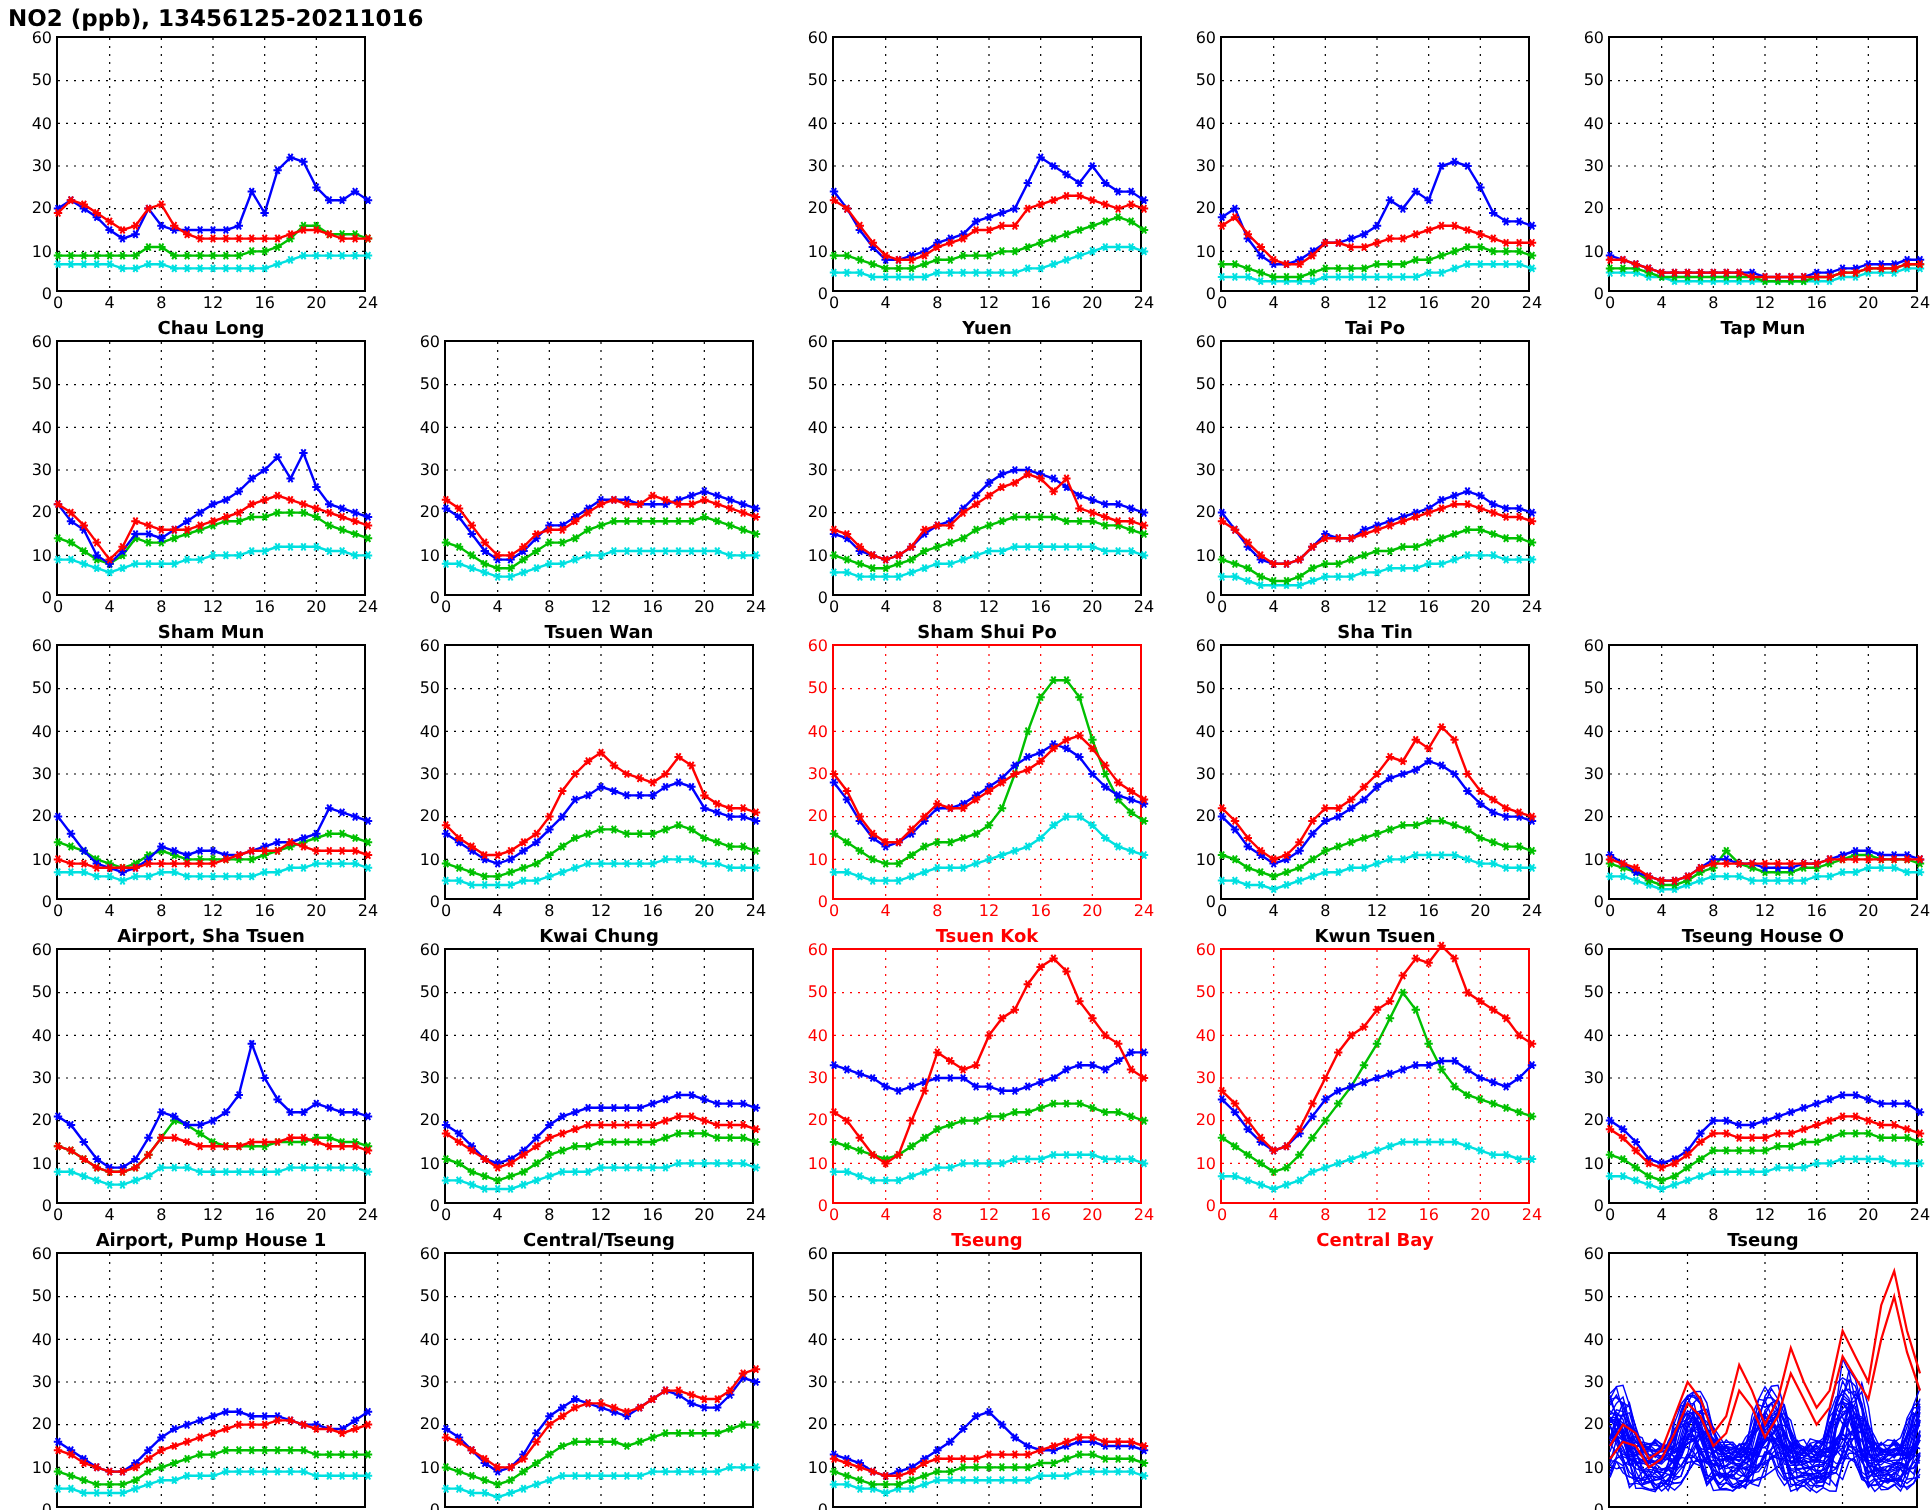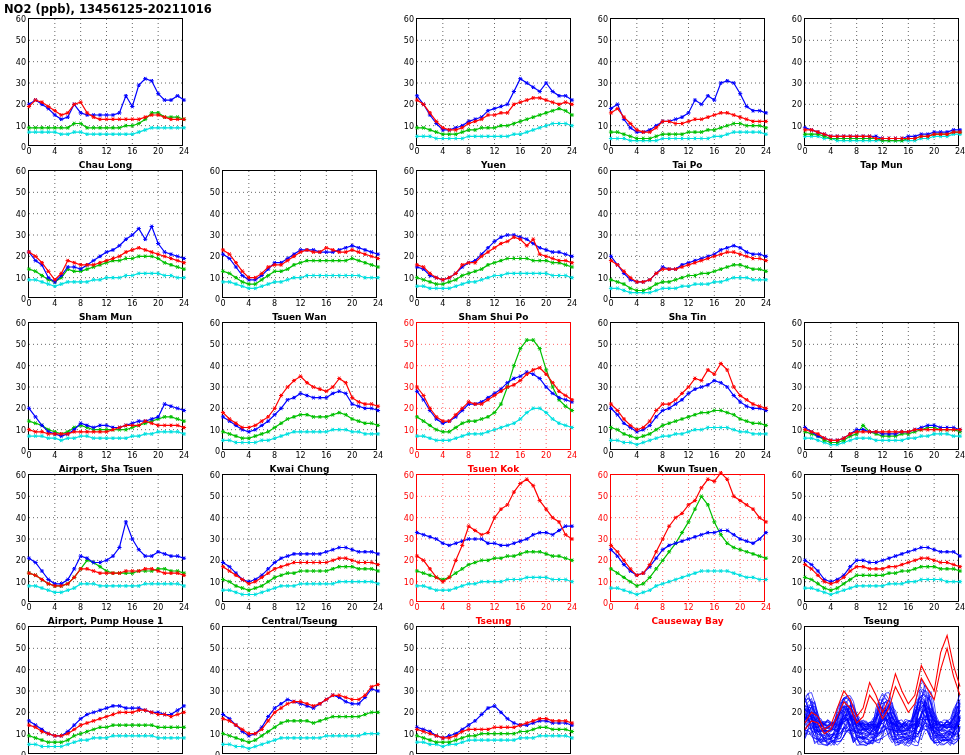--- a/index.html
+++ b/index.html
@@ -677,21 +677,21 @@
           <div class="ytick" style="top: 21.3333px;">50</div>
           <div class="ytick" style="top: 0px;">60</div>
           <div class="xtick" style="left: 0px;">0</div>
           <div class="xtick" style="left: 25.8333px;">4</div>
           <div class="xtick" style="left: 51.6667px;">8</div>
           <div class="xtick" style="left: 77.5px;">12</div>
           <div class="xtick" style="left: 103.333px;">16</div>
           <div class="xtick" style="left: 129.167px;">20</div>
           <div class="xtick" style="left: 155px;">24</div>
         </div>
-        <div class="panel-title" style="top: 142px;">Causeway Bay</div>
+        <div class="panel-title" style="top: 142px;">Central Bay</div>
       </div>
       <div class="panel" style="left: 804px; top: 474px; width: 155px; height: 128px;">
         <div class="plotbox" style="width: 155px; height: 128px;">
           <svg class="series" width="155" height="128">
             <line x1="0" x2="155" y1="106.66666666666667" y2="106.66666666666667" stroke="#000000" stroke-width="0.6" stroke-dasharray="1,3"></line>
             <line x1="0" x2="155" y1="85.33333333333334" y2="85.33333333333334" stroke="#000000" stroke-width="0.6" stroke-dasharray="1,3"></line>
             <line x1="0" x2="155" y1="64" y2="64" stroke="#000000" stroke-width="0.6" stroke-dasharray="1,3"></line>
             <line x1="0" x2="155" y1="42.66666666666667" y2="42.66666666666667" stroke="#000000" stroke-width="0.6" stroke-dasharray="1,3"></line>
             <line x1="0" x2="155" y1="21.33333333333333" y2="21.33333333333333" stroke="#000000" stroke-width="0.6" stroke-dasharray="1,3"></line>
             <line y1="0" y2="128" x1="25.833333333333332" x2="25.833333333333332" stroke="#000000" stroke-width="0.6" stroke-dasharray="1,3"></line>

